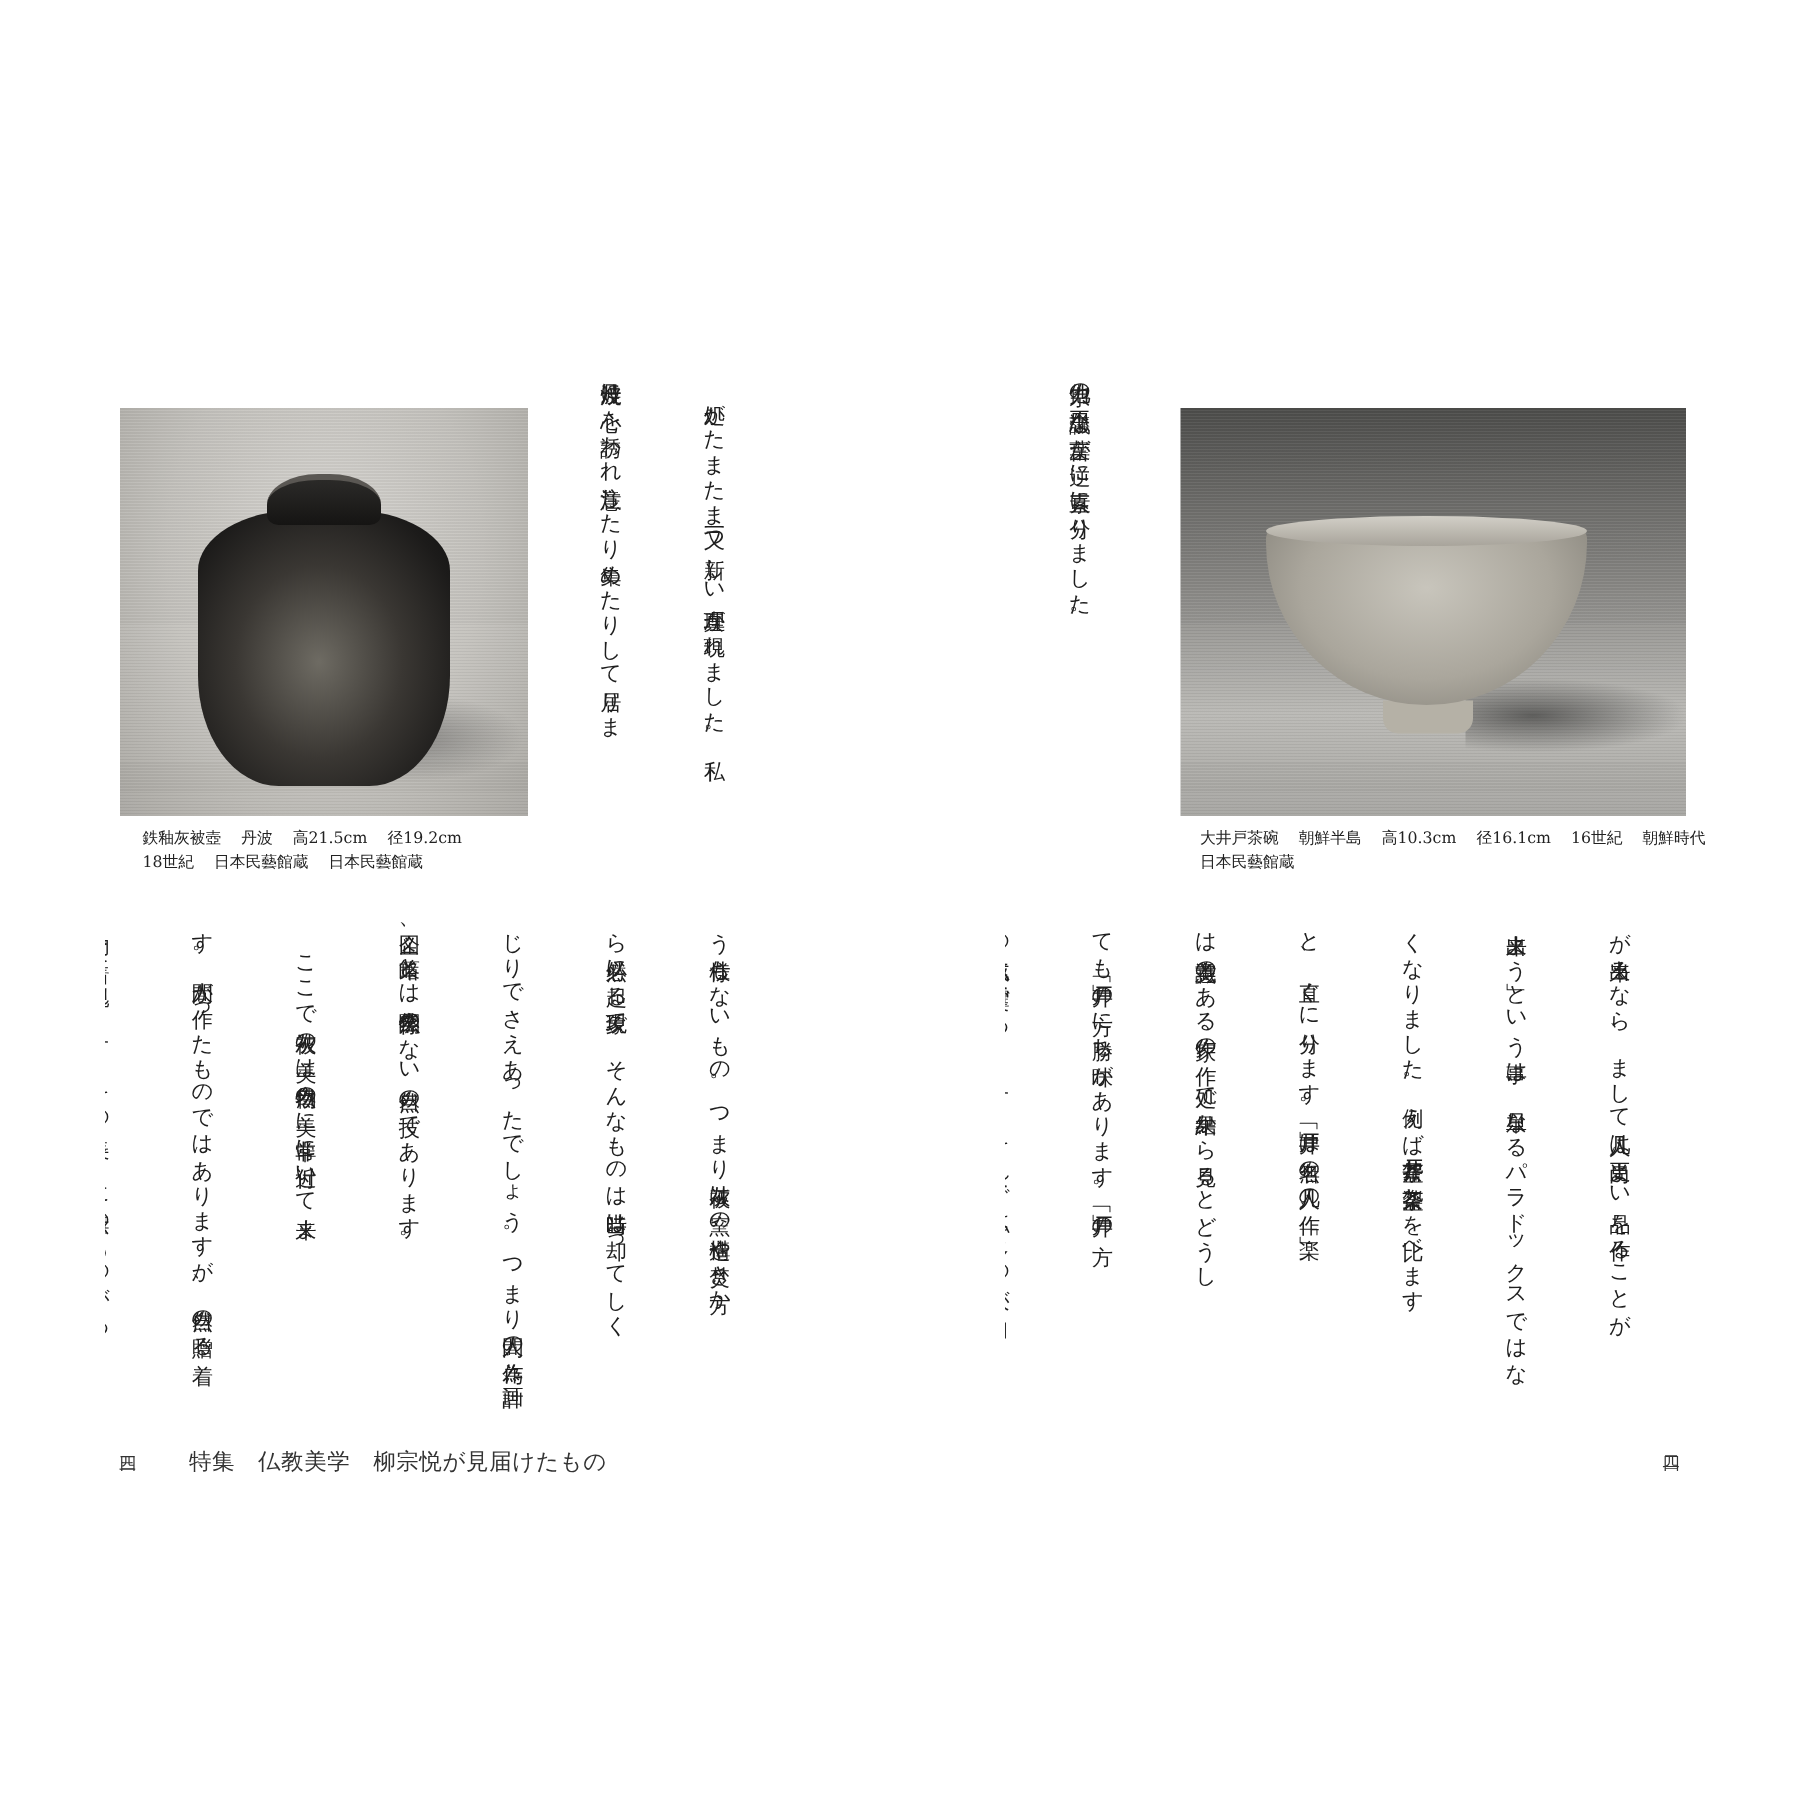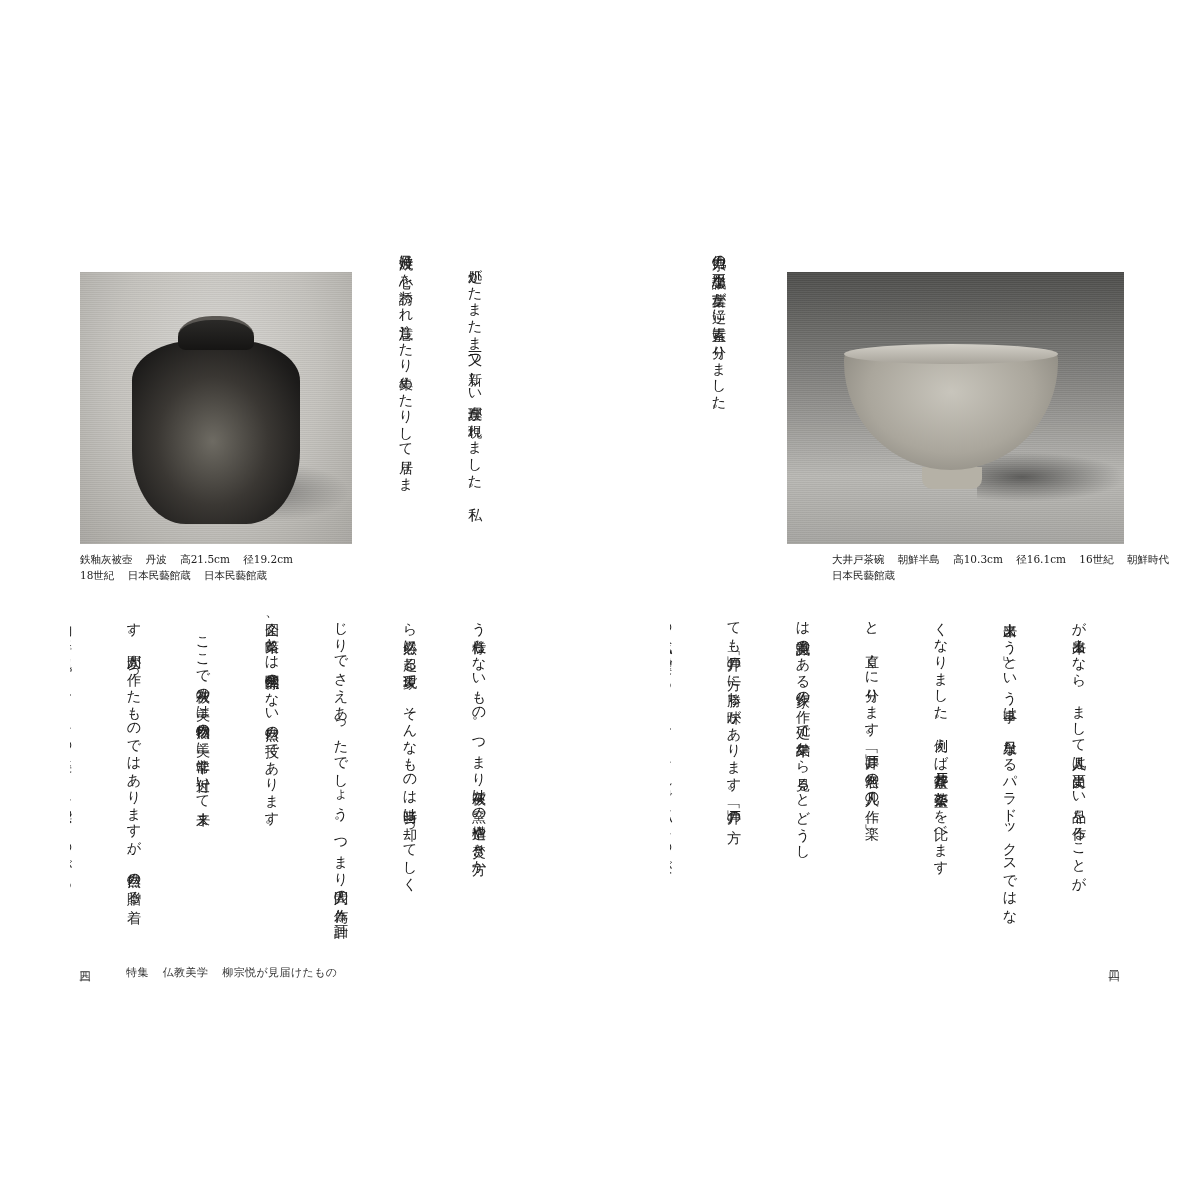--- a/index.html
+++ b/index.html
@@ -57,22 +57,22 @@
   }
   .bowl-shadow {
     position:absolute; left:190px; top:180px; width:150px; height:50px;
     background: radial-gradient(ellipse at 30% 50%, rgba(20,20,20,0.55), rgba(0,0,0,0) 70%);
   }
 
   
   .caption {
     position:absolute; font-size:10.5px; line-height:16px; color:#222; white-space:nowrap;
   }
-  #caption-left { left:80px; top:551px; }
-  #caption-right { left:832px; top:551px; }
+  #caption-left { left:95px; top:551px; }
+  #caption-right { left:800px; top:551px; }
   .caption span.gap { display:inline-block; width:10px; }
 
   
   .vtext {
     position:absolute; writing-mode: vertical-rl; -webkit-writing-mode: vertical-rl;
     font-size:14.2px; line-height:23px; letter-spacing:0.6px; color:#1e1e1e;
     white-space:pre; overflow:hidden;
   }
   
   #lp-top { left:366px; top:244px; height:326px; width:166px; }
@@ -84,21 +84,21 @@
   #rp-bottom { left:670px; top:612px; height:330px; width:466px; }
 
   .line { display:block; }
 
   
   .folio {
     position:absolute; writing-mode: vertical-rl; font-size:11.5px; color:#333; line-height:12px;
   }
   #folio-left { left:79px; top:962px; }
   #folio-right { left:1108px; top:962px; }
-  #running-title { position:absolute; left:126px; top:965px; font-size:11px; color:#333; letter-spacing:0.4px; white-space:nowrap; }
+  #running-title { position:absolute; left:126px; top:965px; font-size:15px; color:#333; letter-spacing:0.4px; white-space:nowrap; }
   #running-title .gap { display:inline-block; width:10px; }
 </style>
 </head>
 <body>
 
 <div class="spread">
 
   <div>
     <div id="photo-left" class="photo">
       <div class="jar-shadow"></div>

